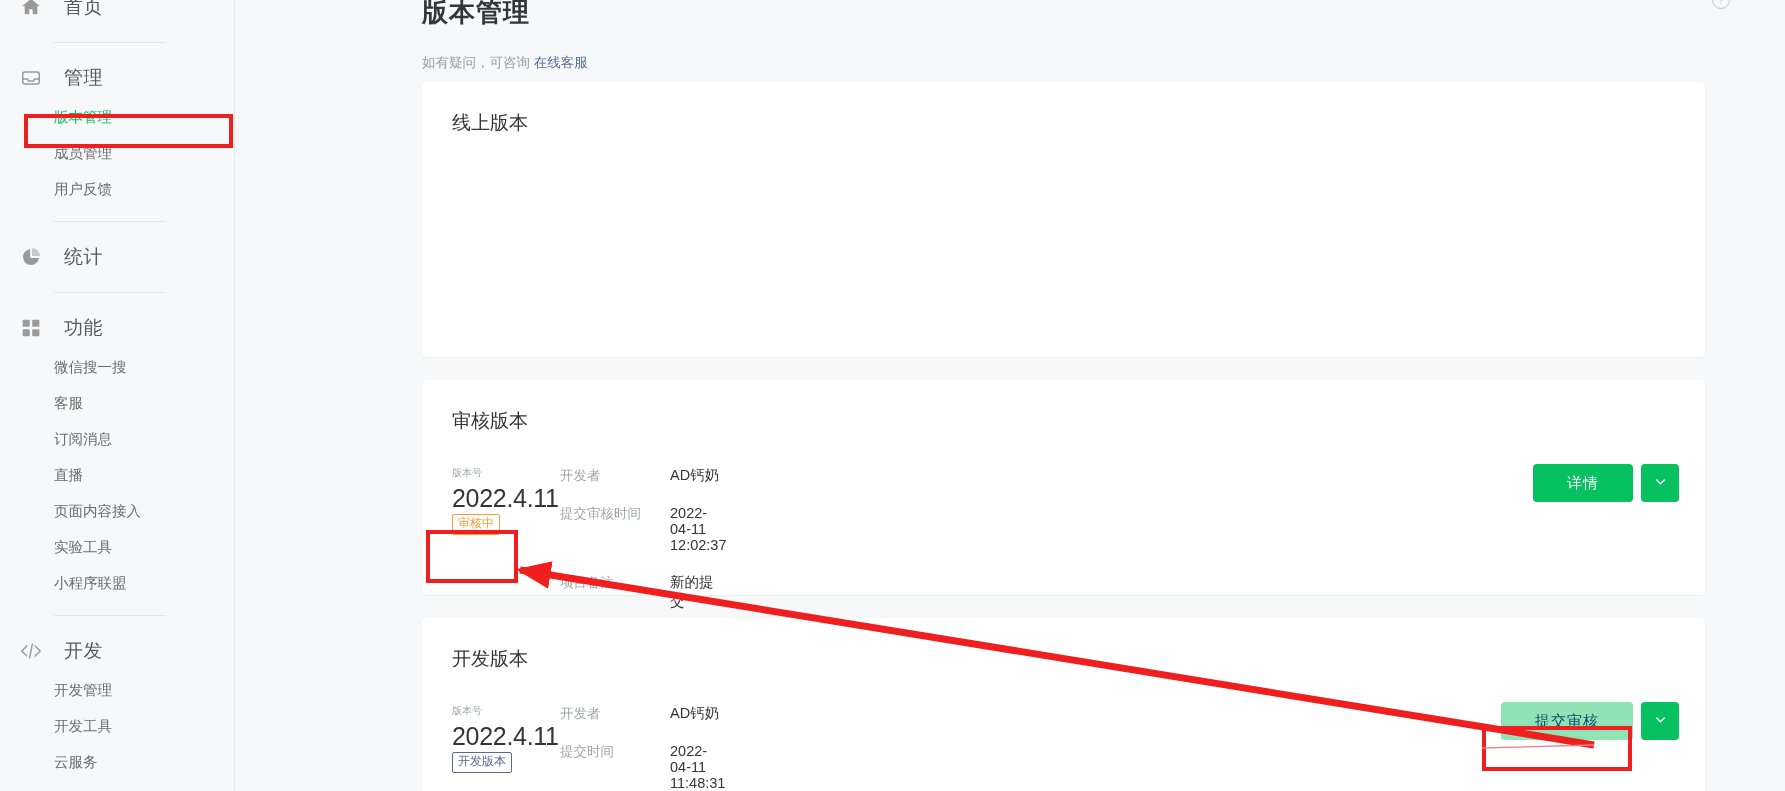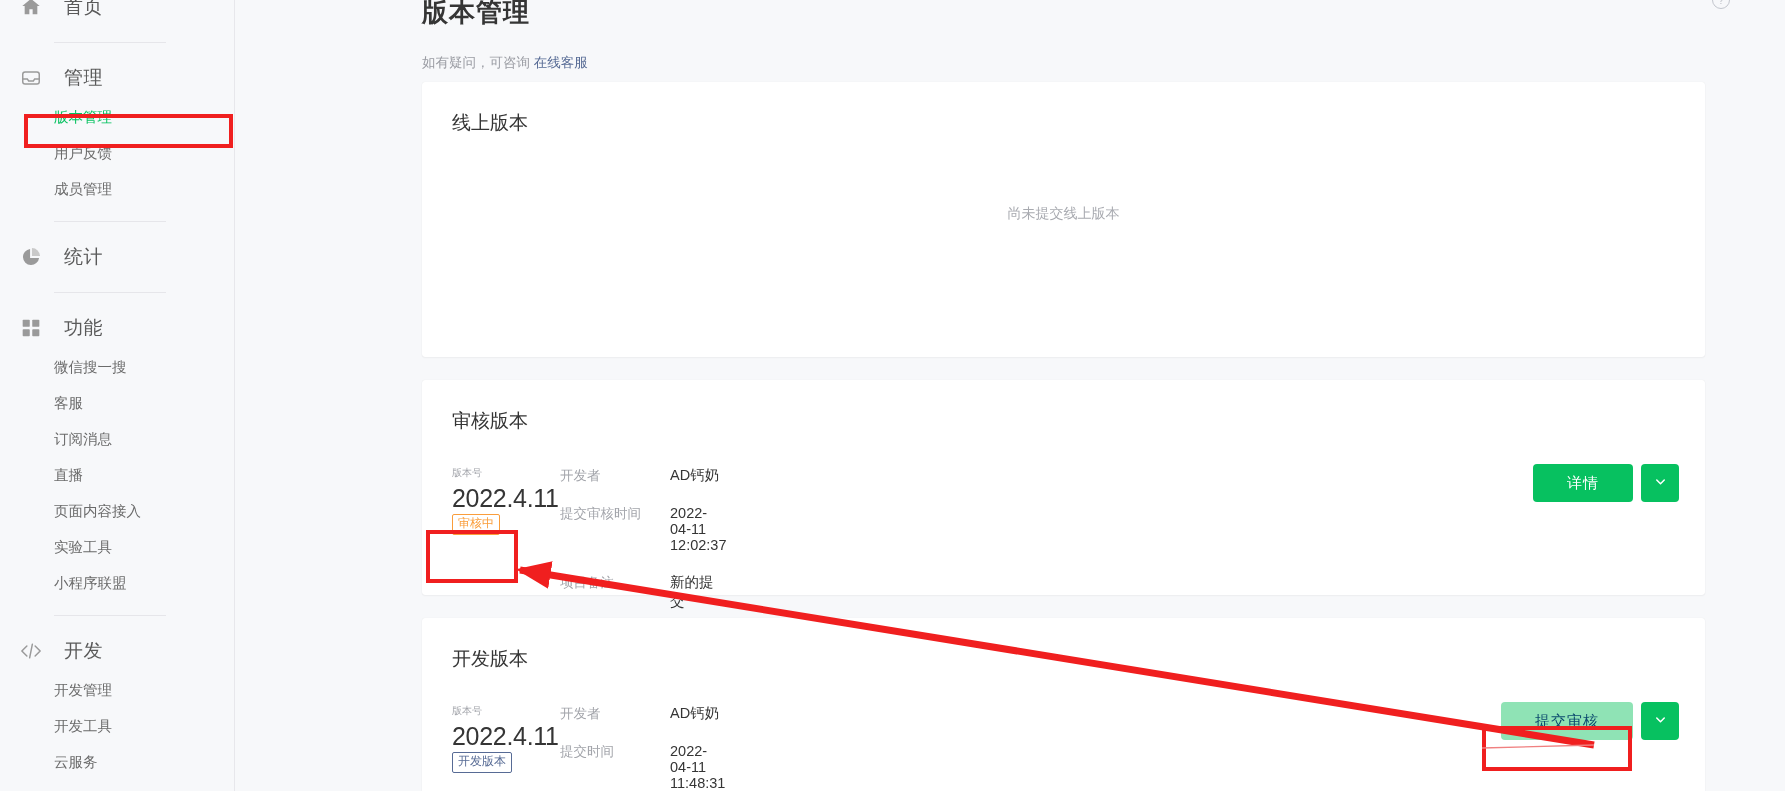--- a/index.html
+++ b/index.html
@@ -145,24 +145,24 @@
               <rect x="3" y="5.5" width="18" height="13" rx="2.5"></rect>
               <path d="M3 13h5l1.4 2.2h5.2L16 13h5"></path>
             </svg>
         </span>
         <span class="tx">管理</span>
       </div>
       <div class="sub-item active">
         <span>版本管理</span>
       </div>
       <div class="sub-item">
+        <span>成员管理</span>
+      </div>
+      <div class="sub-item">
         <span>用户反馈</span>
-      </div>
-      <div class="sub-item">
-        <span>成员管理</span>
       </div>
       <div class="divider"></div>
     </div>
 
     <div class="nav-group">
       <div class="nav-top g2">
         <span class="ic">
           <svg width="22" height="22" viewBox="0 0 24 24" fill="#9a9a9a">
               <path d="M11 3.2A8.8 8.8 0 1 0 20.8 13H11V3.2z"></path>
               <path d="M13 2.2V11h8.8A8.8 8.8 0 0 0 13 2.2z" fill="#c9c9c9"></path>
@@ -237,21 +237,20 @@
     <h1 class="page-title">版本管理</h1>
 
     <div class="help-icon">?</div>
 
     <div class="sub-note">
       <span>如有疑问，可咨询 </span><a>在线客服</a>
     </div>
 
     <section class="card" style="top:82px; height:275px;">
       <div class="card-title">线上版本</div>
-      <div class="empty-text">尚未提交线上版本</div>
     </section>
 
     <section class="card" style="top:380px; height:215px;">
       <div class="card-title">审核版本</div>
 
       <div class="row-body">
         <div class="vcol">
           <div class="lbl">版本号</div>
           <div class="val">2022.4.11</div>
           <span class="badge">审核中</span>

